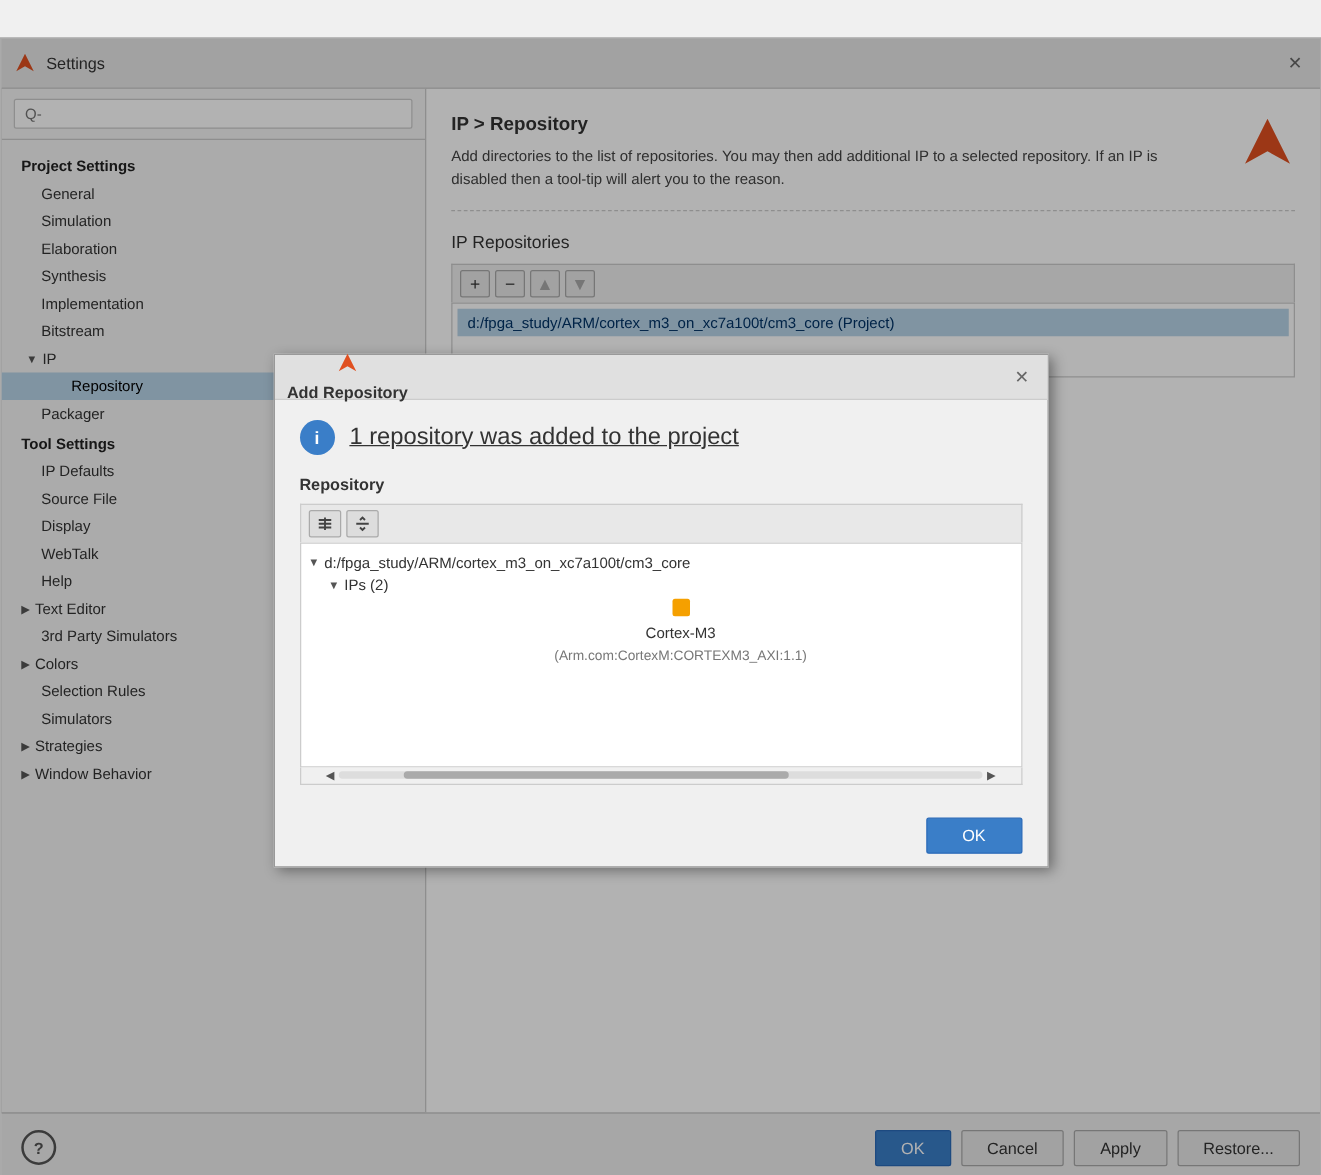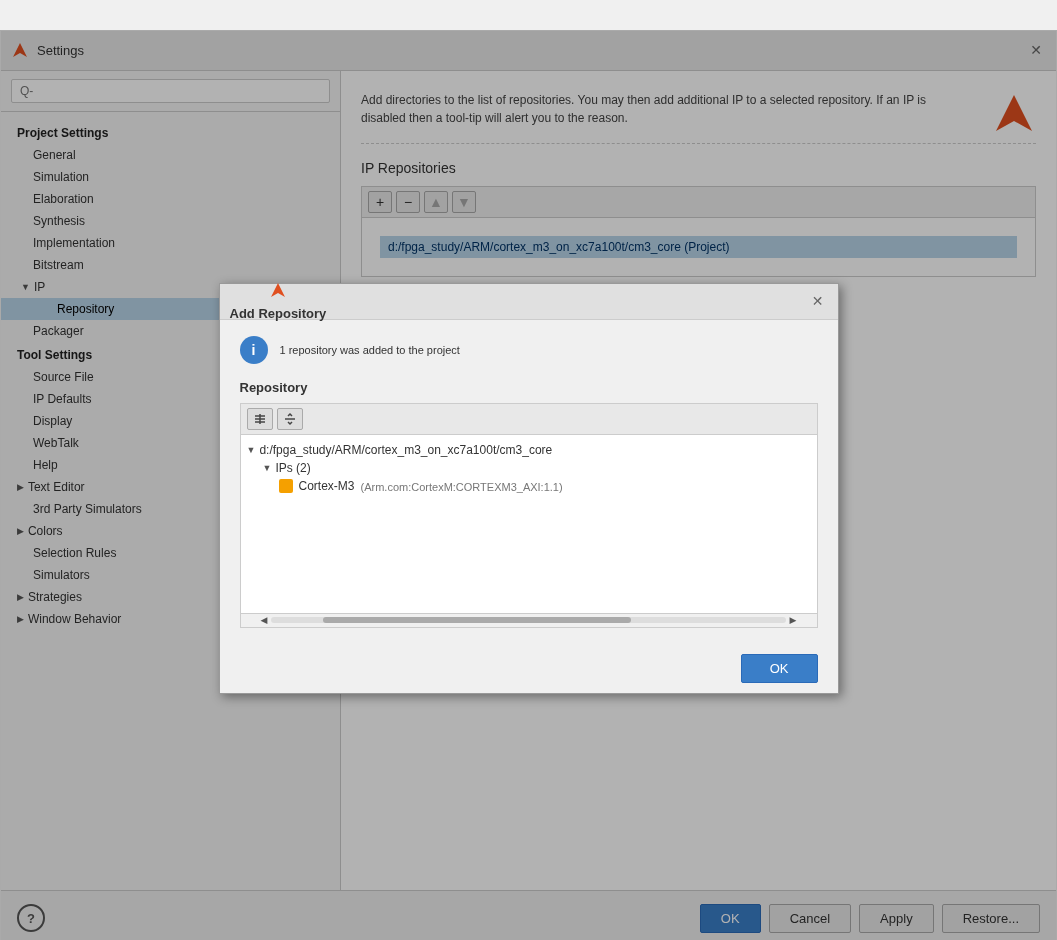--- a/index.html
+++ b/index.html
@@ -195,21 +195,21 @@
       font-size: 14px;
       color: #333;
       border-radius: 2px;
     }
     .toolbar-btn.disabled { color: #aaa; cursor: default; }
 
     .repo-list {
       border: 1px solid #ccc;
       min-height: 60px;
       background: white;
-      padding: 18px;
+      padding: 4px;
     }
 
     .repo-item {
       padding: 4px 8px;
       background: #b8d4e8;
       font-size: 12px;
       color: #003366;
       cursor: pointer;
     }
 
@@ -334,22 +334,23 @@
       background: #3a7ec8;
       color: white;
       display: flex;
       align-items: center;
       justify-content: center;
       font-size: 14px;
       font-weight: bold;
       flex-shrink: 0;
     }
     .info-text {
-      font-size: 11px;
-      color: #333;
+      font-size: 19px;
+      color: #333;
+      text-decoration: underline;
     }
 
     .repo-section-title {
       font-size: 13px;
       font-weight: bold;
       color: #333;
       margin-bottom: 8px;
     }
 
     .dialog-repo-toolbar {
@@ -392,25 +393,26 @@
       padding: 2px 0;
     }
     .dialog-tree-group {
       margin-left: 16px;
     }
     .dialog-tree-subgroup {
       margin-left: 16px;
     }
     .dialog-tree-item {
       display: flex;
-      align-items: flex-end;
+      align-items: center;
       gap: 6px;
       font-size: 12px;
       color: #333;
       padding: 2px 0;
+      flex-direction: column;
     }
     .ip-icon {
       width: 14px;
       height: 14px;
       background: #f5a000;
       border-radius: 2px;
       display: inline-block;
       flex-shrink: 0;
     }
     .ip-meta {
@@ -502,22 +504,22 @@
 
         <div class="ip-section">
           <span class="arrow-down">▼</span>
           <span>IP</span>
         </div>
         <div class="tree-item selected" style="padding-left: 56px;">Repository</div>
         <div class="tree-item" style="">Packager</div>
 
         <div class="section-header">Tool Settings</div>
 
+        <div class="tree-item">IP Defaults</div>
         <div class="tree-item">Source File</div>
-        <div class="tree-item">IP Defaults</div>
         <div class="tree-item">Display</div>
         <div class="tree-item">WebTalk</div>
         <div class="tree-item">Help</div>
 
         <div class="tree-item-with-arrow">
           <span class="arrow-down">▶</span>
           <span>Text Editor</span>
         </div>
 
         <div class="tree-item">3rd Party Simulators</div>
@@ -544,20 +546,21 @@
     </div>
 
     <div class="main-panel">
 
       <div class="vivado-logo">
         <svg width="44" height="44" viewBox="0 0 44 44">
           <polygon points="22,4 40,40 22,30 4,40" fill="#e05020"></polygon>
         </svg>
       </div>
 
+      <div class="panel-title">IP &gt; Repository</div>
       <div class="panel-description">Add directories to the list of repositories. You may then add additional IP to a selected repository. If an IP is disabled then a tool-tip will alert you to the reason.</div>
 
       <hr class="divider">
 
       <div class="section-title">IP Repositories</div>
 
       <div class="repo-toolbar">
         <button class="toolbar-btn">+</button>
         <button class="toolbar-btn">−</button>
         <button class="toolbar-btn disabled">▲</button>

